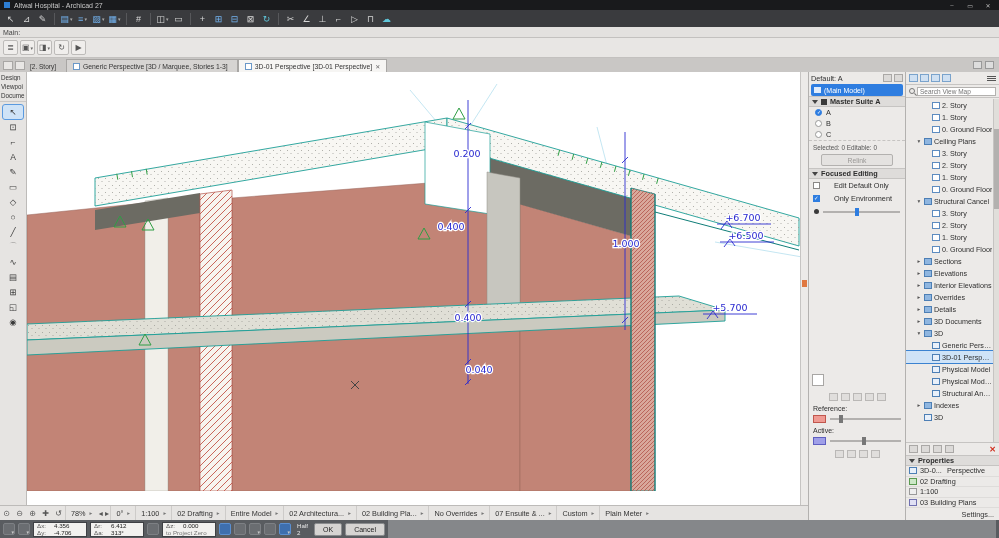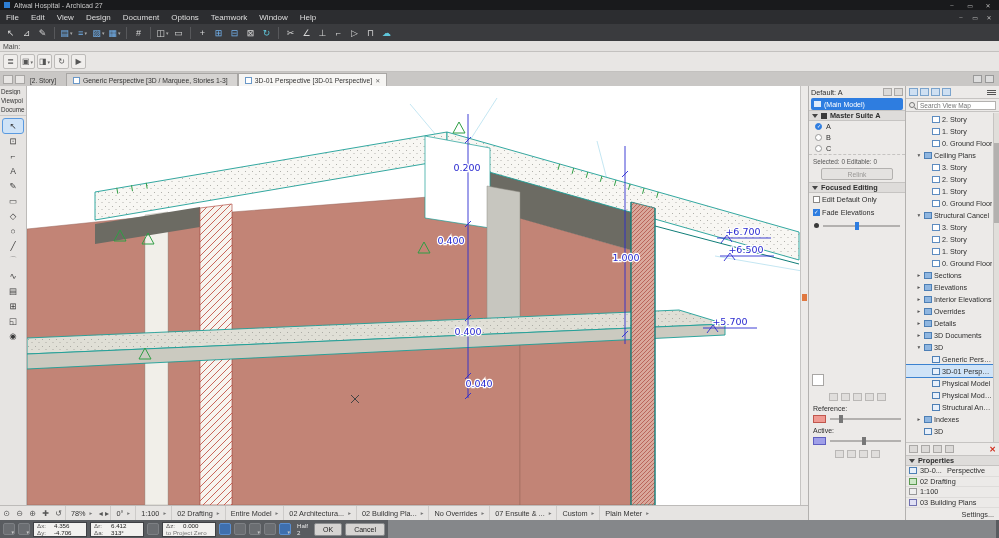--- a/index.html
+++ b/index.html
@@ -65,21 +65,21 @@
   .mm-ico{width:7px;height:6px;background:#fff;opacity:.85;flex:none;}
   .hdr{height:11px;display:flex;align-items:center;gap:3px;padding:0 3px;font-weight:bold;background:#dedcda;border-top:1px solid #c6c4c2;border-bottom:1px solid #c6c4c2;}
   .exp{width:0;height:0;border-left:3px solid transparent;border-right:3px solid transparent;border-top:4px solid #444;flex:none;}
   .blk{width:6px;height:6px;background:#3a3a3a;flex:none;}
   .variant{height:11px;display:flex;align-items:center;gap:4px;padding:0 6px;}
   .radio{width:7px;height:7px;border-radius:50%;border:1px solid #999;background:#fff;flex:none;position:relative;}
   .st-checked .radio{background:#2e7de0;border-color:#2e7de0;}
   .st-checked .radio::after{content:"✓";color:#fff;font-size:5px;position:absolute;left:1px;top:-1px;}
   .p1-selinfo{font-size:6.4px;color:#555;padding:3px 4px 1px;border-top:1px dashed #c6c4c2;}
   .p1-relink{align-self:center;width:72px;height:12px;background:#e4e2e0;border:1px solid #b3b1af;border-radius:2px;color:#9a9896;font-size:6.8px;margin:2px 0;display:flex;align-items:center;justify-content:center;}
-  .p1-check{height:13px;display:flex;align-items:center;gap:2px;padding:0 4px;}
+  .p1-check{height:13px;display:flex;align-items:center;gap:14px;padding:0 4px;}
   .cbx{width:7px;height:7px;border:1px solid #8a8886;background:#fff;flex:none;position:relative;}
   .cbx.on{background:#2e7de0;border-color:#2e7de0;}
   .cbx.on::after{content:"✓";position:absolute;color:#fff;font-size:5.5px;left:0;top:-1px;}
   .sliderrow{height:13px;display:flex;align-items:center;gap:4px;padding:0 5px;}
   .dot{width:5px;height:5px;border-radius:50%;background:#3a3a3a;flex:none;}
   .track{flex:1;height:2px;background:#b3b1af;position:relative;}
   .thumb{position:absolute;top:-3px;width:4px;height:8px;background:#2e7de0;}
   .thumb.gray{background:#777;}
   .p1-sp{flex:1;position:relative;}
   .pv-box{position:absolute;left:3px;bottom:4px;width:12px;height:12px;background:#fff;border:1px solid #a8a6a4;}
@@ -157,39 +157,20 @@
 
   <div class="titlebar">
     <span class="app-icon"></span>
     <span>Altwal Hospital - Archicad 27</span>
     <span class="grow"></span>
     <span class="wc">–</span>
     <span class="wc">▭</span>
     <span class="wc">✕</span>
   </div>
 
-  <div class="menubar">
-    <div class="menus">
-
-    <div class="menu-item">File</div>
-        <div class="menu-item">Edit</div>
-        <div class="menu-item">View</div>
-        <div class="menu-item">Design</div>
-        <div class="menu-item">Document</div>
-        <div class="menu-item">Options</div>
-        <div class="menu-item">Teamwork</div>
-        <div class="menu-item">Window</div>
-        <div class="menu-item">Help</div>
-      </div>
-    <div class="doc-controls">
-      <span class="wc">–</span>
-      <span class="wc">▭</span>
-      <span class="wc">✕</span>
-    </div>
-  </div>
 
   <div class="toolbar">
 
   <div class="tbtn">
         <span>↖</span>
       </div>
       <div class="tbtn">
         <span>⊿</span>
       </div>
       <div class="tbtn">
@@ -552,21 +533,21 @@
       <div class="hdr">
         <span class="exp"></span>
         <span>Focused Editing</span>
       </div>
       <div class="p1-check">
         <span class="cbx"></span>
         <span>Edit Default Only</span>
       </div>
       <div class="p1-check">
         <span class="cbx on"></span>
-        <span>Fade Elevations</span>
+        <span>Only Environment</span>
       </div>
       <div class="sliderrow">
         <span class="dot"></span>
         <div class="track">
             <div class="thumb" style="left:42%"></div>
           </div>
       </div>
       <div class="p1-sp">
         <div class="pv-box"></div>
       </div>

